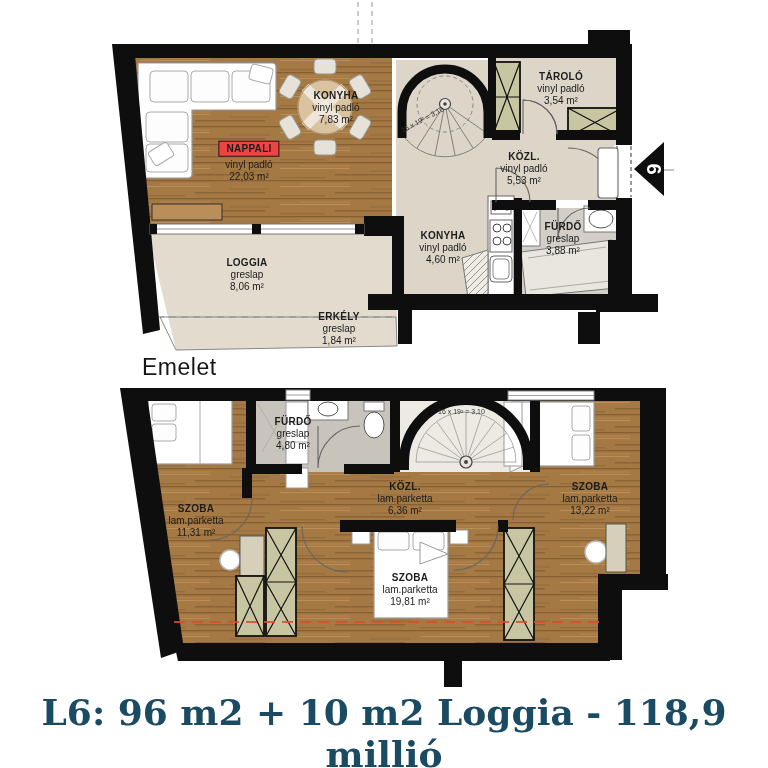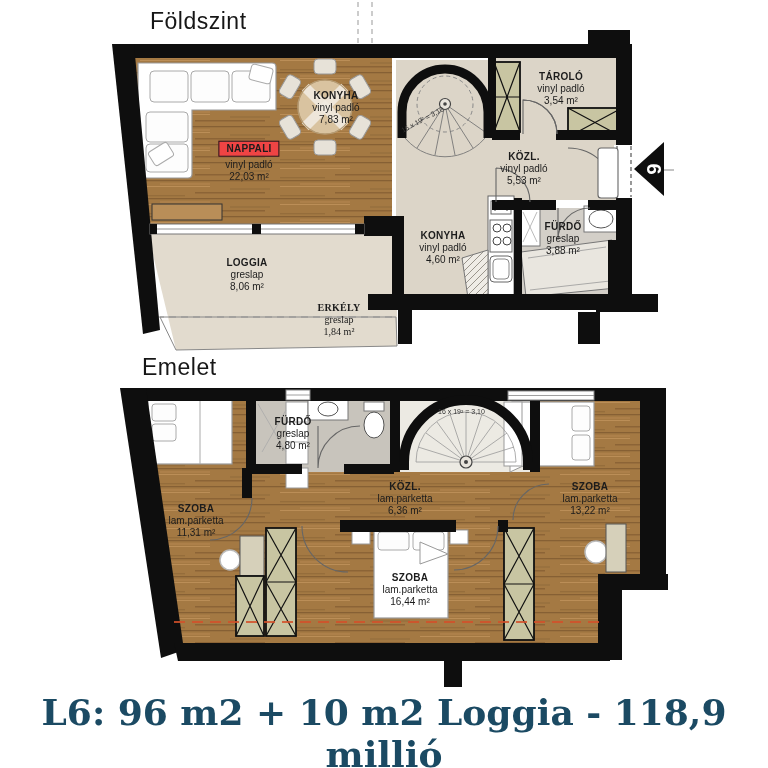--- a/index.html
+++ b/index.html
@@ -277,21 +277,20 @@
       <path d="M252,498 A42,42 0 0 1 210,540"></path>
       <path d="M302,526 A46,46 0 0 0 348,572"></path>
       <path d="M498,526 A44,44 0 0 1 454,570"></path>
       <path d="M513,520 A36,36 0 0 1 549,484"></path>
     </g>
 
     <path d="M174,622 H604" stroke="#d4502a" stroke-width="2.2" stroke-dasharray="11,7" opacity="0.85"></path>
   </g>
 </svg>
 
-<div class="floor-heading" style="left:150px;top:8px;">Földszint</div>
 <div class="floor-heading" style="left:142px;top:354px;">Emelet</div>
 
 <div class="room-label" style="left:249px;top:160px;">
   <div><span class="room-name boxed">NAPPALI</span></div>
   <div class="room-sub">vinyl padló</div>
   <div class="room-sub">22,03 m²</div>
 </div>
 <div class="room-label" style="left:336px;top:108px;">
   <div class="room-name">KONYHA</div>
   <div class="room-sub">vinyl padló</div>
@@ -315,21 +314,21 @@
 <div class="room-label" style="left:563px;top:239px;">
   <div class="room-name">FÜRDŐ</div>
   <div class="room-sub">greslap</div>
   <div class="room-sub">3,88 m²</div>
 </div>
 <div class="room-label" style="left:247px;top:275px;">
   <div class="room-name">LOGGIA</div>
   <div class="room-sub">greslap</div>
   <div class="room-sub">8,06 m²</div>
 </div>
-<div class="room-label" style="left:339px;top:320px;font-family:Liberation Serif, serif;">
+<div class="room-label" style="left:339px;top:329px;">
   <div class="room-name">ERKÉLY</div>
   <div class="room-sub">greslap</div>
   <div class="room-sub">1,84 m²</div>
 </div>
 
 <div class="room-label" style="left:196px;top:521px;">
   <div class="room-name">SZOBA</div>
   <div class="room-sub">lam.parketta</div>
   <div class="room-sub">11,31 m²</div>
 </div>
@@ -344,21 +343,21 @@
   <div class="room-sub">6,36 m²</div>
 </div>
 <div class="room-label" style="left:590px;top:499px;">
   <div class="room-name">SZOBA</div>
   <div class="room-sub">lam.parketta</div>
   <div class="room-sub">13,22 m²</div>
 </div>
 <div class="room-label" style="left:410px;top:590px;">
   <div class="room-name">SZOBA</div>
   <div class="room-sub">lam.parketta</div>
-  <div class="room-sub">16,44 m²</div>
+  <div class="room-sub">19,81 m²</div>
 </div>
 
 <div class="stair-note rot" style="left:399px;top:116px;">16 x 19² = 3,10</div>
 <div class="stair-note" style="left:438px;top:408px;">16 x 19² = 3,10</div>
 
 <div id="bottom-title">L6: 96 m2 + 10 m2 Loggia - 118,9 millió</div>
 
 </div>
 
 </body></html>

